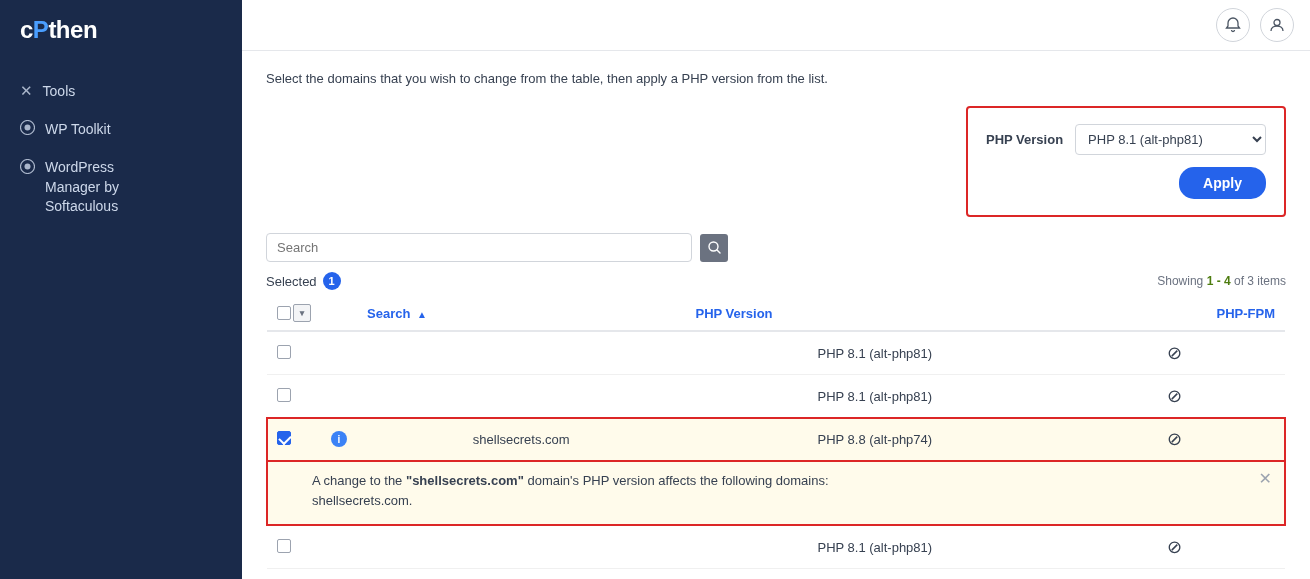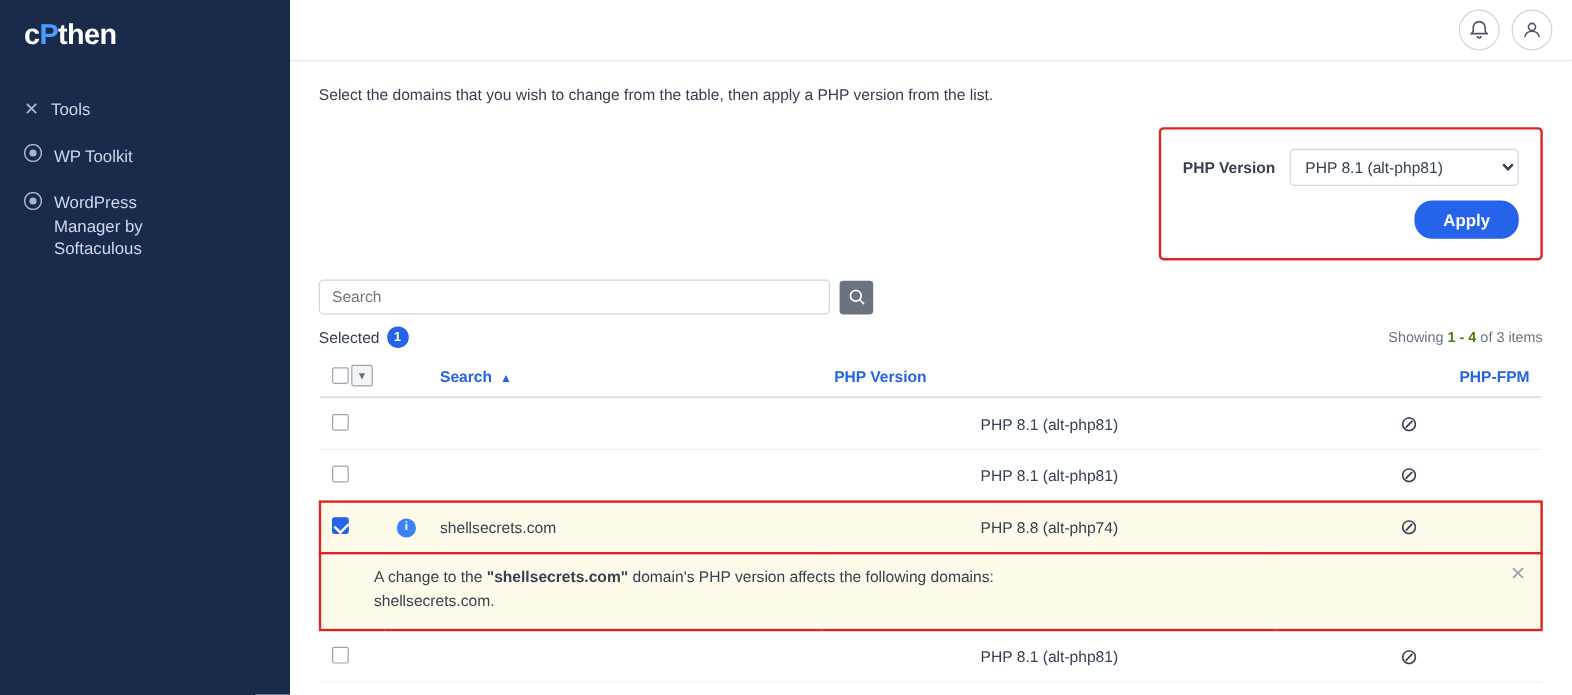--- a/index.html
+++ b/index.html
@@ -227,21 +227,21 @@
       font-size: 13px;
     }
     .domain-table td {
       padding: 10px 10px;
       border-bottom: 1px solid #f0f0f0;
       color: #374151;
     }
 
     .cb-col { width: 36px; }
     .action-col { width: 36px; }
-    .domain-col { }
+    .domain-col { text-align: center; }
     .php-col { text-align: center; }
     .fpm-col { text-align: center; }
 
     
     .checkbox-wrap {
       display: flex;
       align-items: center;
       gap: 0;
     }
     .custom-checkbox {

